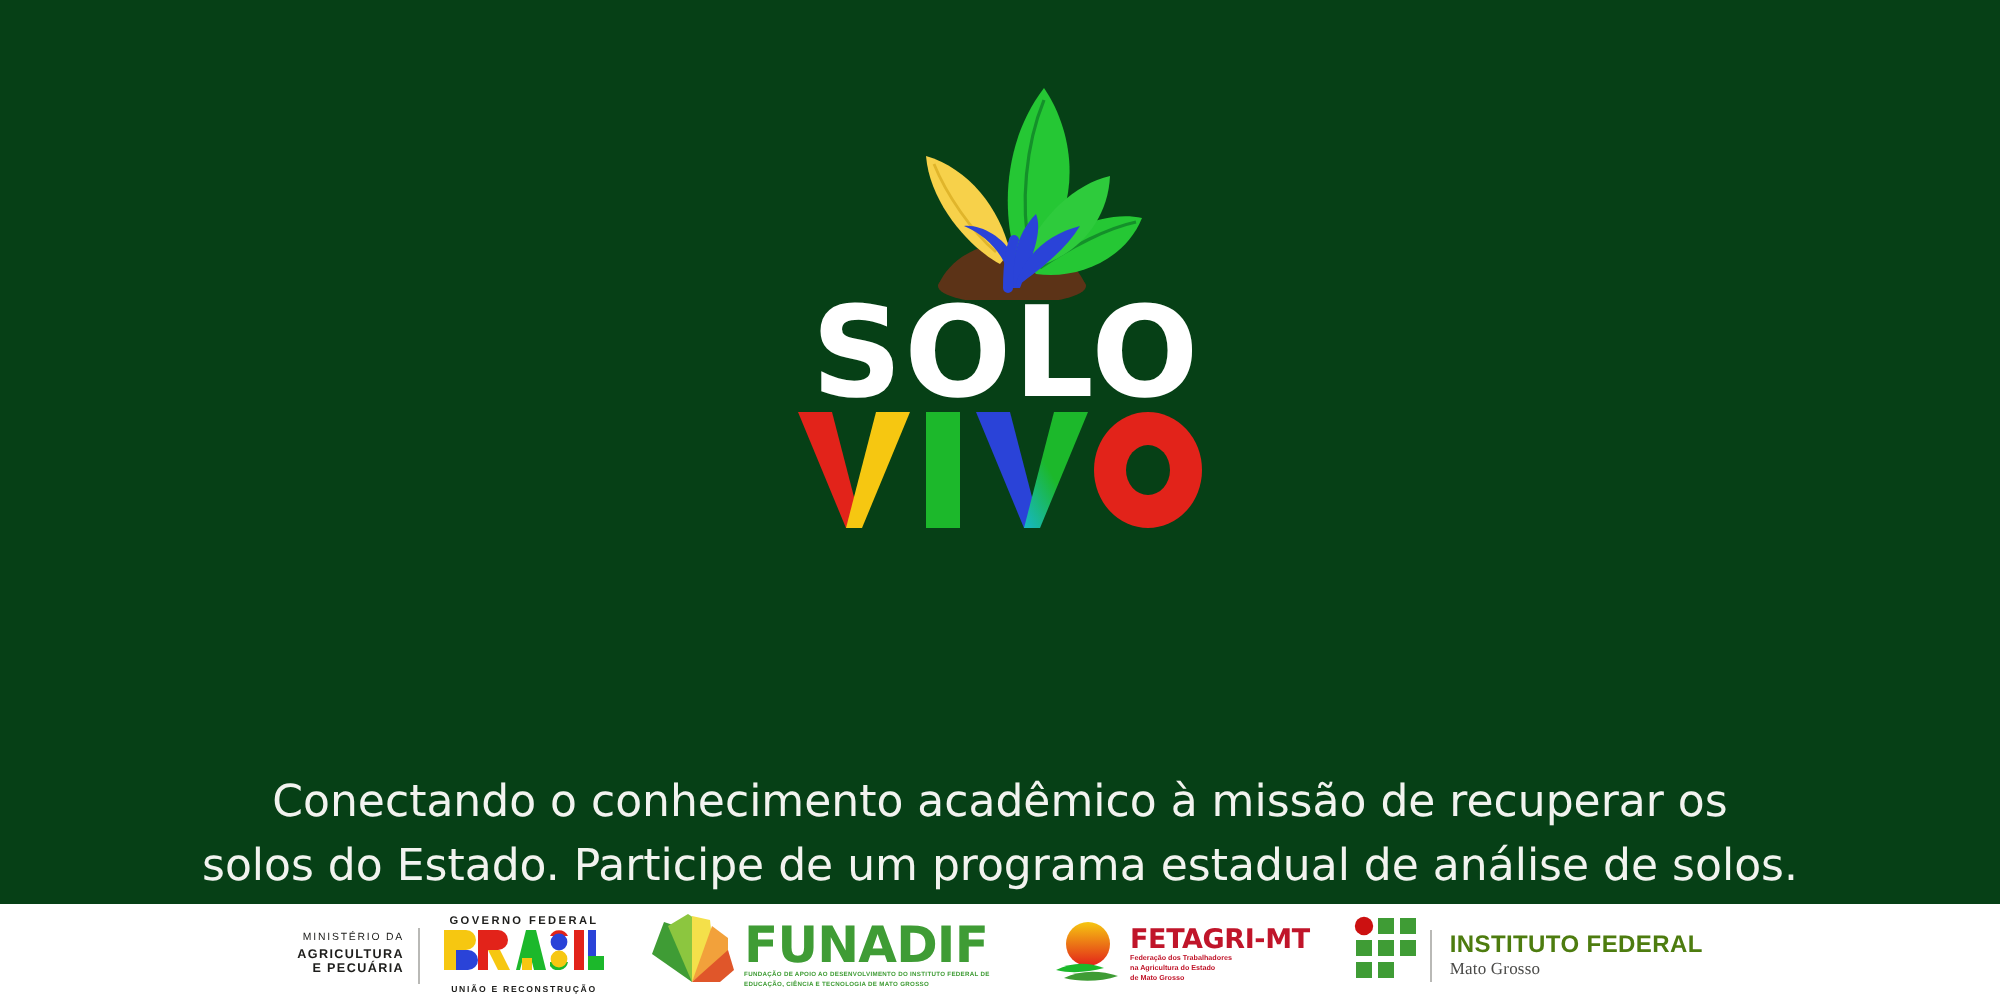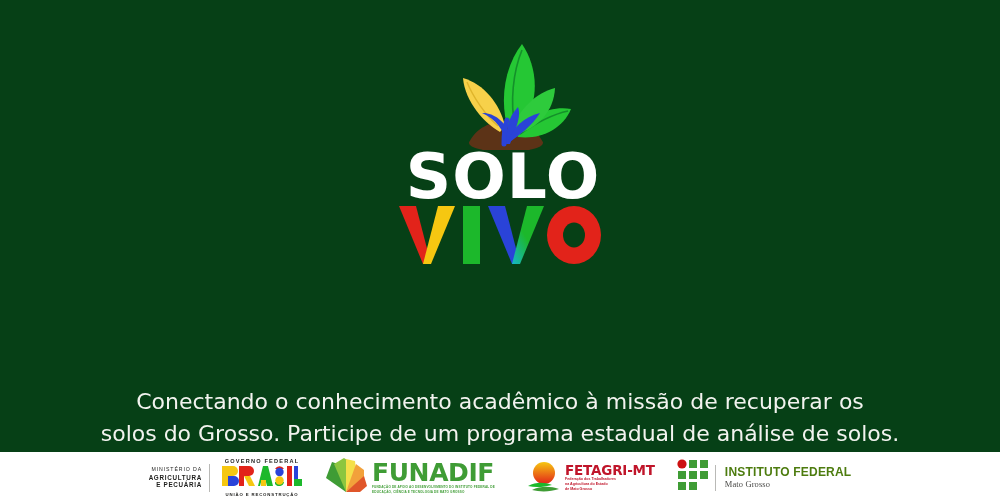--- a/index.html
+++ b/index.html
@@ -260,21 +260,21 @@
 
           <ellipse cx="177" cy="33" rx="27" ry="29" fill="#e2231a"></ellipse>
           <ellipse cx="177" cy="33" rx="11" ry="12.5" fill="#064016"></ellipse>
         </svg>
       </span>
 
     </div>
 
     <div id="tagline">
       <span class="line">Conectando o conhecimento acadêmico à missão de recuperar os</span>
-      <span class="line">solos do Grosso. Participe de um programa estadual de análise de solos.</span>
+      <span class="line">solos do Estado. Participe de um programa estadual de análise de solos.</span>
     </div>
   </div>
 
   <div id="footer">
 
     <div class="footer-logo" style="margin-right:4px;">
       <div class="min-text">
         <div class="min-l1">MINISTÉRIO DA</div>
         <div class="min-l2">AGRICULTURA</div>
         <div class="min-l3">E PECUÁRIA</div>

